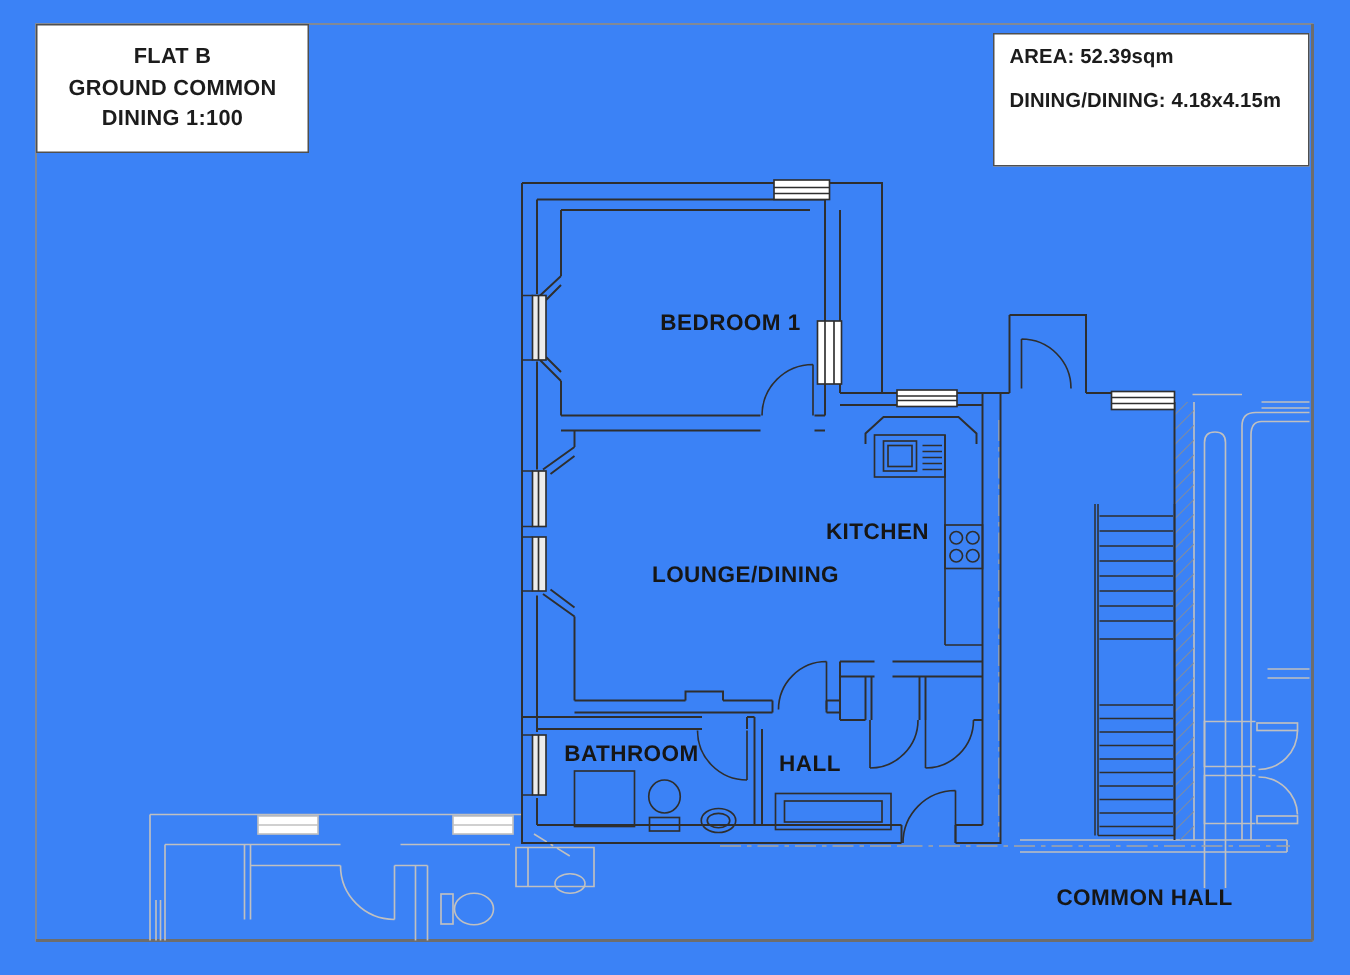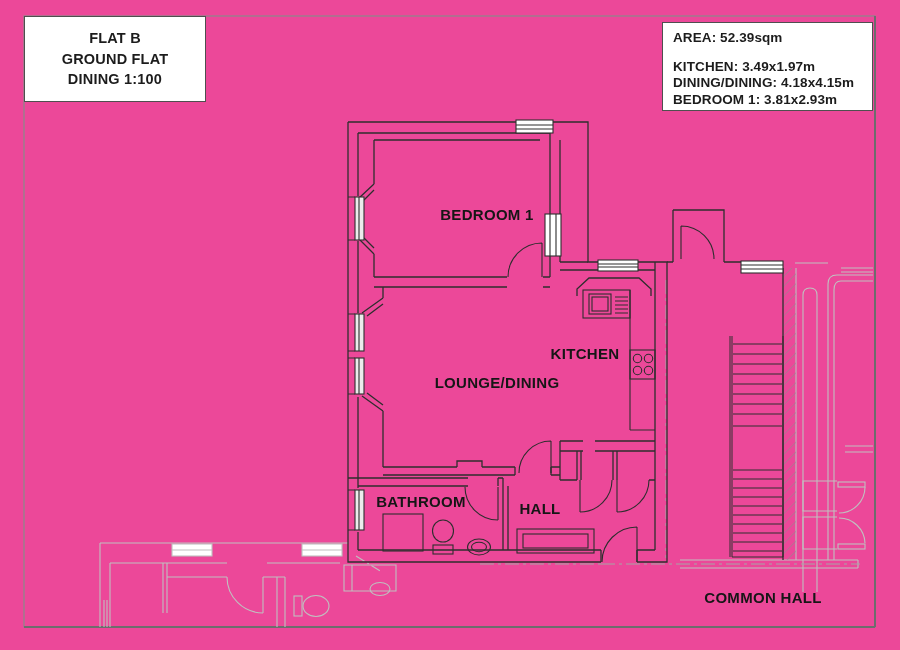--- a/index.html
+++ b/index.html
@@ -1,46 +1,44 @@
 <!DOCTYPE html>
 <html><head>
 <meta charset="utf-8">
 <style>
   html,body{margin:0;padding:0;background:#fff;}
-  .page{position:relative;width:900px;height:650px;background:#ec4899;overflow:hidden;
+  .page{position:relative;width:900px;height:650px;background:#3b82f6;overflow:hidden;
         font-family:"Liberation Sans",sans-serif;color:#1c1c1c;}
   .plan-svg{position:absolute;left:0;top:0;}
   .title-box{position:absolute;left:24px;top:16px;width:180px;height:84px;
         border:1.5px solid #4f4f4f;background:#fff;display:flex;flex-direction:column;
         align-items:center;justify-content:center;font-size:14.5px;font-weight:600;
         line-height:1.42;letter-spacing:.2px;z-index:3;}
   .info-box{position:absolute;left:662px;top:22px;width:211px;height:89px;
         border:1.5px solid #4f4f4f;background:#fff;box-sizing:border-box;
         padding:7px 0 0 10px;font-size:13.5px;font-weight:600;line-height:1.2;
         letter-spacing:.1px;z-index:3;}
   .info-gap{height:13px;}
   svg text{font-family:"Liberation Sans",sans-serif;font-weight:600;fill:#161616;letter-spacing:.3px;}
 </style>
 </head>
 <body>
 
 <div class="page">
 
   <div class="title-box">
     <div>FLAT B</div>
-    <div>GROUND FLAT</div>
+    <div>GROUND COMMON</div>
     <div>DINING 1:100</div>
   </div>
 
   <div class="info-box">
     <div>AREA: 52.39sqm</div>
     <div class="info-gap"></div>
-    <div>KITCHEN: 3.49x1.97m</div>
     <div>DINING/DINING: 4.18x4.15m</div>
-    <div>BEDROOM 1: 3.81x2.93m</div>
   </div>
 
   <svg class="plan-svg" width="900" height="650" viewBox="0 0 900 650">
     <defs>
       <pattern id="hatch" width="7" height="7" patternUnits="userSpaceOnUse" patternTransform="rotate(45)">
         <line x1="0" y1="0" x2="0" y2="7" stroke="#8d8d8d" stroke-width="1.1"></line>
       </pattern>
     </defs>
 
     <g>

